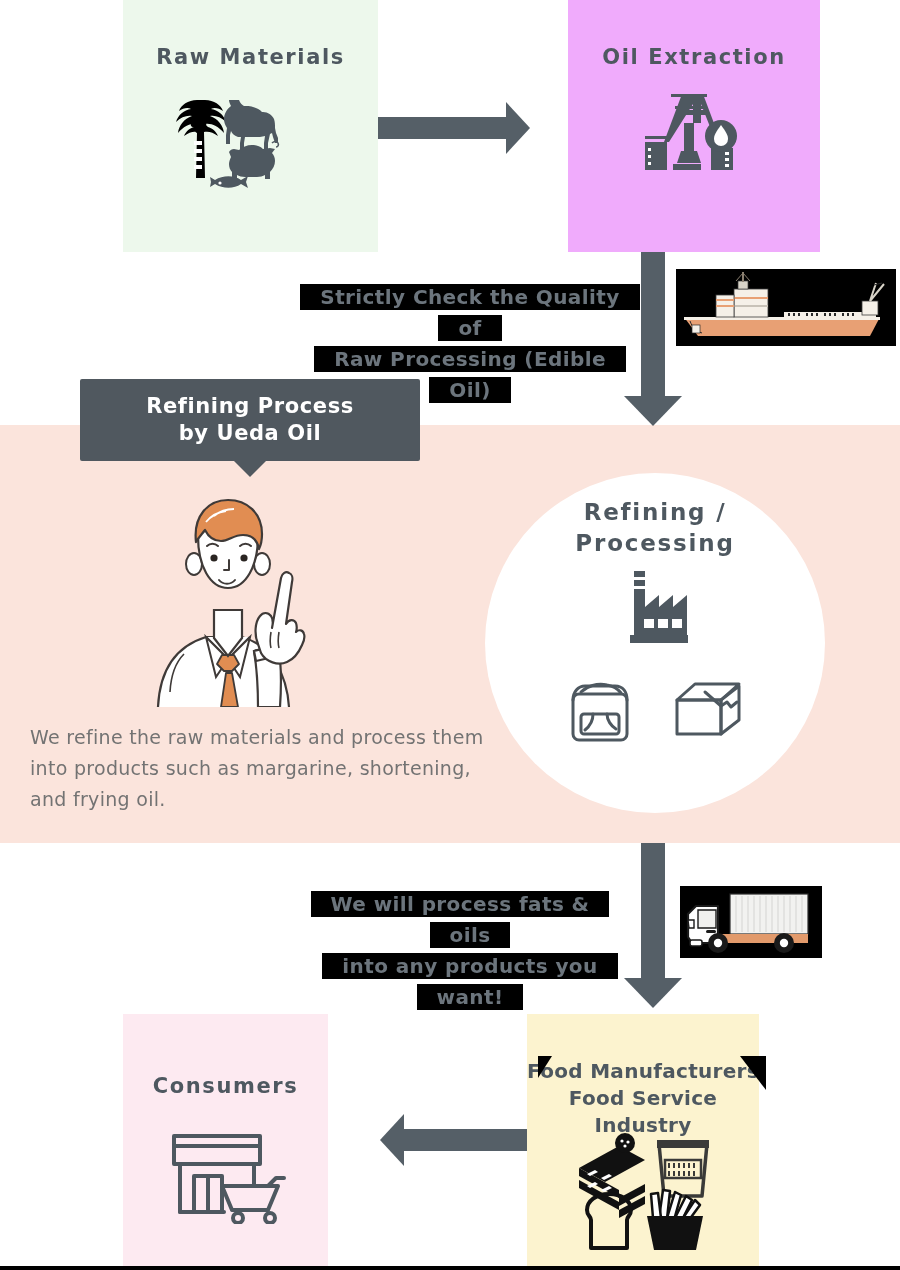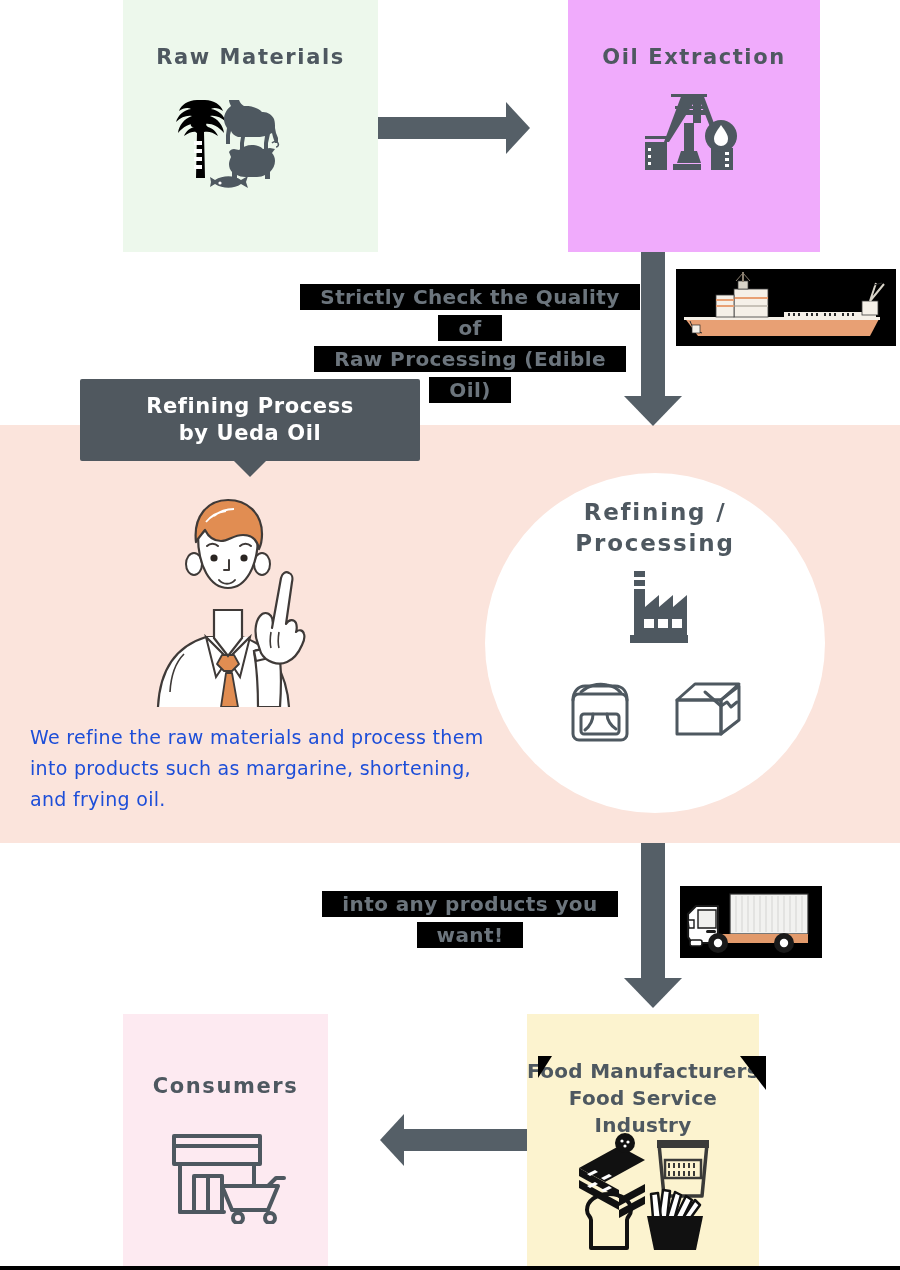--- a/index.html
+++ b/index.html
@@ -101,21 +101,21 @@
     border-radius: 50%;
     background: #ffffff;
   }
 
   
   #refine-paragraph {
     position: absolute;
     left: 30px;
     top: 722px;
     width: 460px;
-    color: #1d4ed8;
+    color: #737373;
     font-size: 19px;
     line-height: 1.62;
     letter-spacing: 0.3px;
     white-space: pre-line;
   }
 
   
   .caption {
     position: absolute;
     text-align: center;
@@ -385,20 +385,21 @@
   </div>
 
   <div id="refine-paragraph">We refine the raw materials and process them into products such as margarine, shortening, and frying oil.</div>
 
   <div>
     <div class="arrow-shaft" style="left:641px; top:843px; width:24px; height:148px;"></div>
     <div class="arrow-head head-down" style="left:624px; top:978px;"></div>
   </div>
 
   <div class="caption" style="left:300px; top:889px; width:340px;">
+    <span class="cap-line"><span>We will process fats &amp; oils</span></span>
     <span class="cap-line"><span>into any products you want!</span></span>
   </div>
 
   <div class="photo" style="left:680px; top:886px; width:142px; height:72px;">
     <svg width="142" height="72" viewBox="0 0 142 72">
       <rect width="142" height="72" fill="#000000"></rect>
 
       <rect x="50" y="8" width="78" height="40" fill="#f2f2f0" stroke="#2a2a2a" stroke-width="1.2"></rect>
       <g stroke="#d4d4d2" stroke-width="1">
         <path d="M56 10v36M62 10v36M68 10v36M74 10v36M80 10v36M86 10v36M92 10v36M98 10v36M104 10v36M110 10v36M116 10v36M122 10v36"></path>

